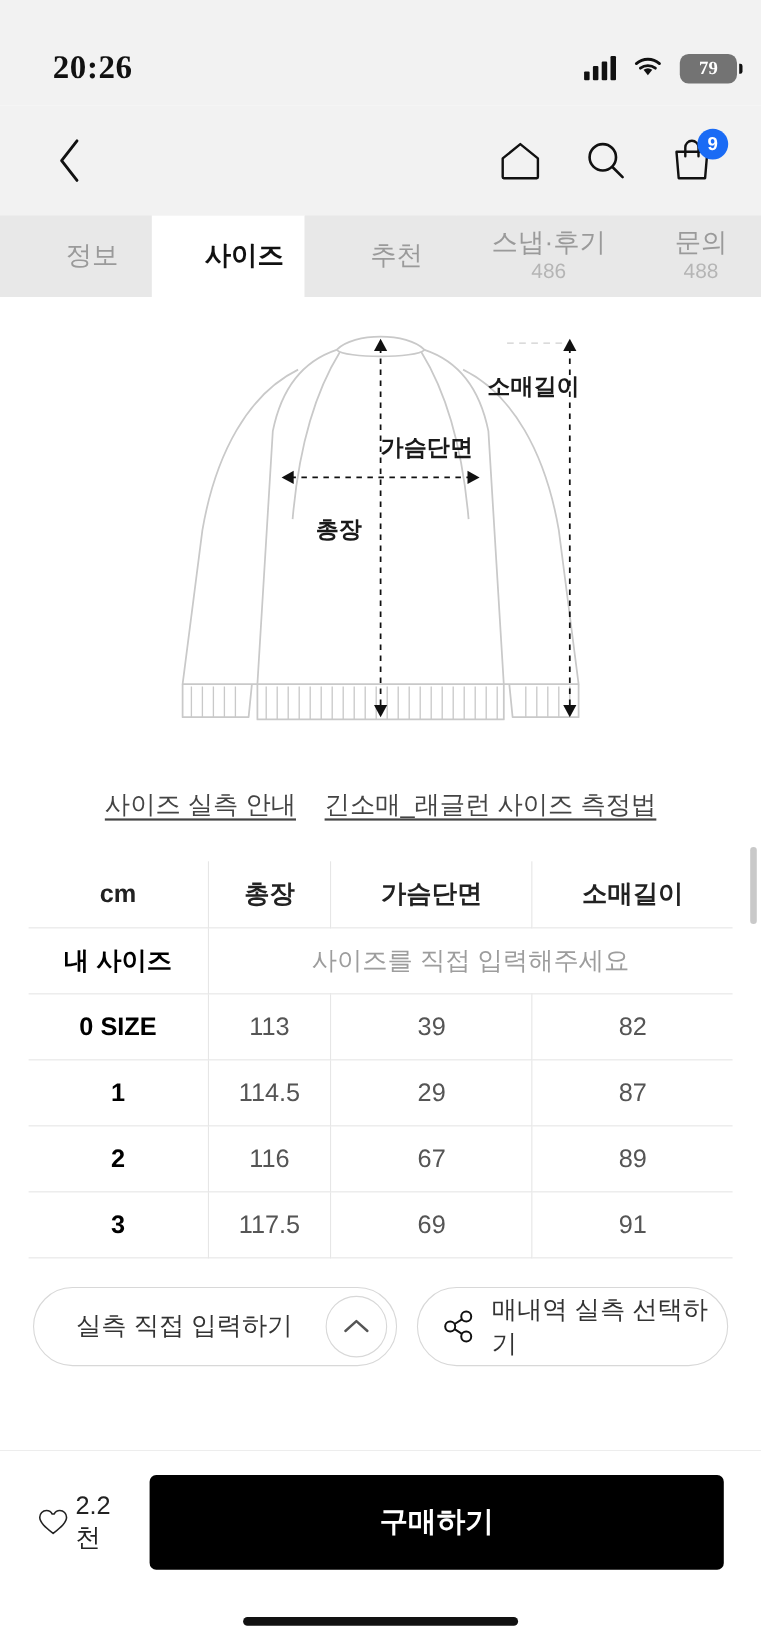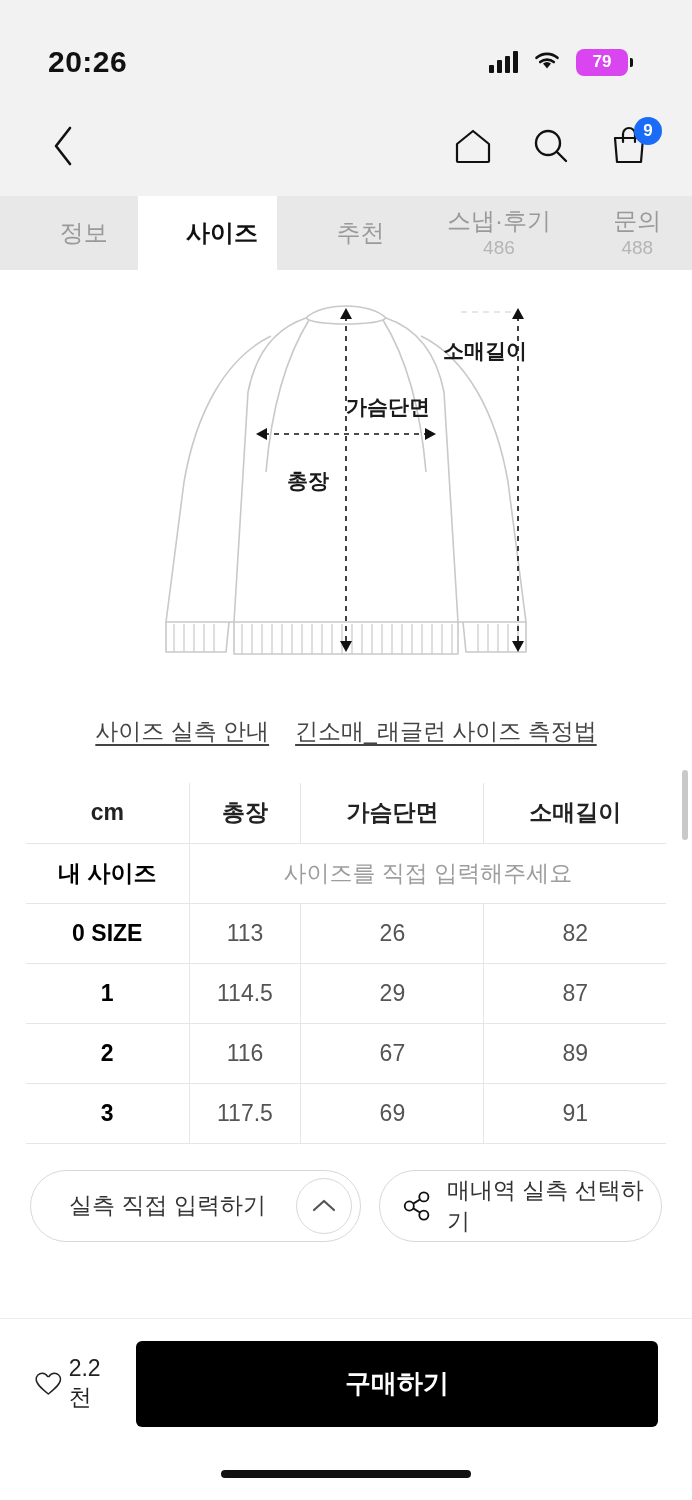--- a/index.html
+++ b/index.html
@@ -17,43 +17,44 @@
     flex-direction: column;
   }
 
   
   .statusbar {
     height: 96px;
     background: #f2f2f2;
     display: flex;
     align-items: center;
     justify-content: space-between;
-    padding: 28px 64px 0 48px;
+    padding: 28px 22px 0 48px;
     flex: none;
+    font-family: Liberation Serif, serif;
   }
   .status-time {
     font-size: 30px;
     font-weight: bold;
     color: #111;
     letter-spacing: 0.5px;
   }
   .status-right {
     display: flex;
     align-items: center;
     gap: 14px;
   }
   .bars { display: flex; align-items: flex-end; gap: 3px; height: 22px; }
   .bars i { display: block; width: 5px; background: #111; border-radius: 1px; }
   .bars i:nth-child(1) { height: 8px; }
   .bars i:nth-child(2) { height: 13px; }
   .bars i:nth-child(3) { height: 17px; }
   .bars i:nth-child(4) { height: 22px; }
   .battery {
     width: 52px; height: 27px;
-    background: #d946ef;
+    background: #737373;
     border-radius: 8px;
     color: #fff;
     font-size: 17px;
     font-weight: bold;
     display: flex;
     align-items: center;
     justify-content: center;
     position: relative;
     text-align: center;
   }
@@ -428,21 +429,21 @@
           <th>가슴단면</th>
           <th>소매길이</th>
         </tr>
         <tr>
           <td class="rowlabel">내 사이즈</td>
           <td class="placeholder" colspan="3">사이즈를 직접 입력해주세요</td>
         </tr>
         <tr>
           <td class="rowlabel">0 SIZE</td>
           <td>113</td>
-          <td>26</td>
+          <td>39</td>
           <td>82</td>
         </tr>
         <tr>
           <td class="rowlabel">1</td>
           <td>114.5</td>
           <td>29</td>
           <td>87</td>
         </tr>
         <tr>
           <td class="rowlabel">2</td>

